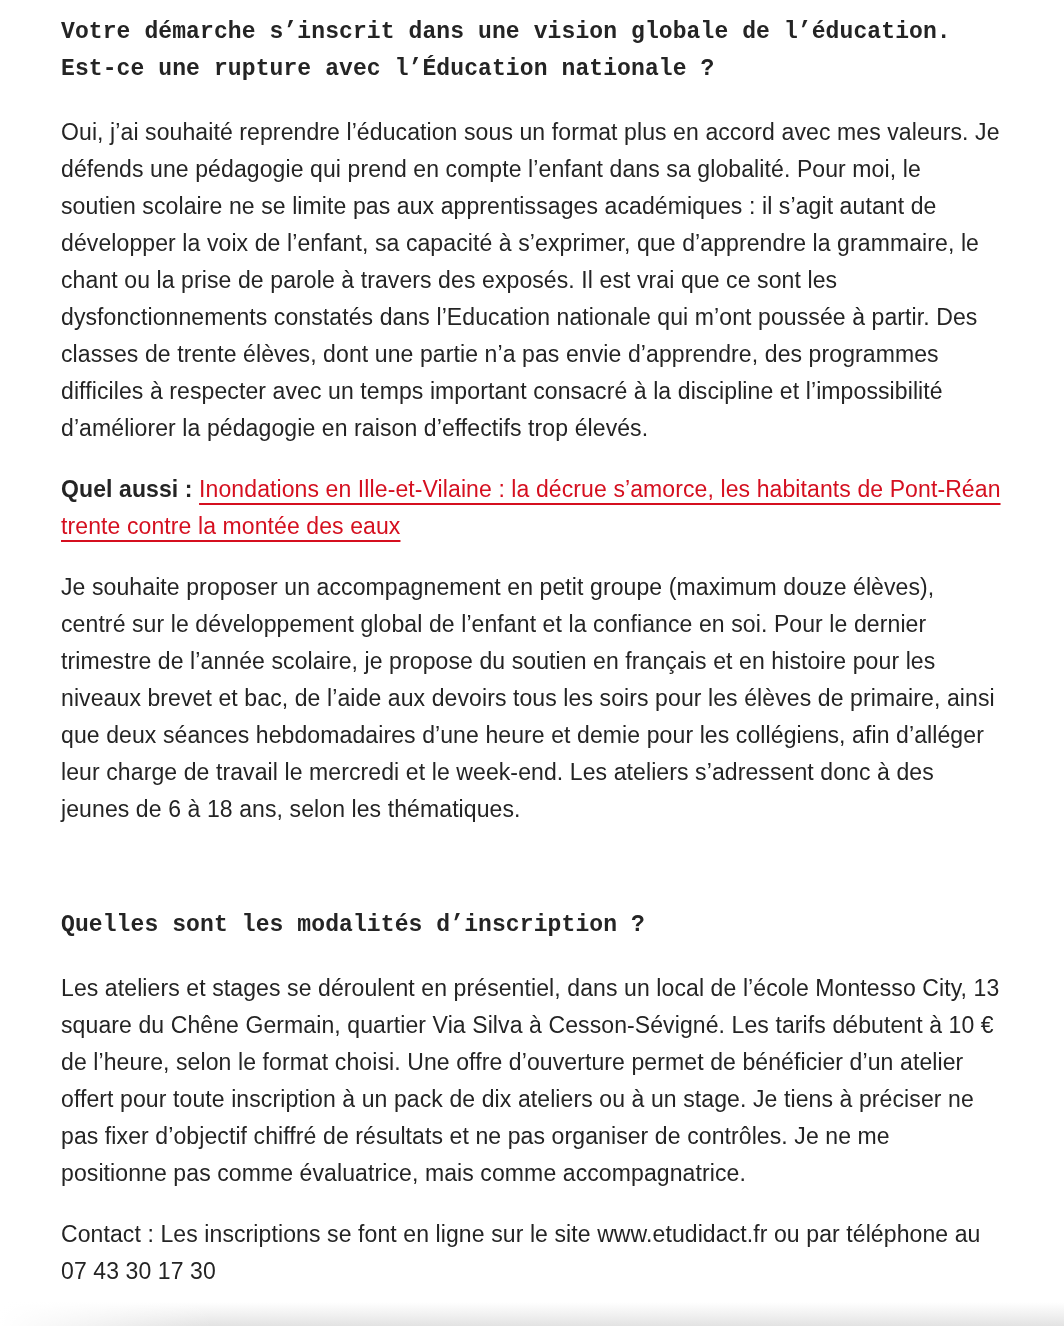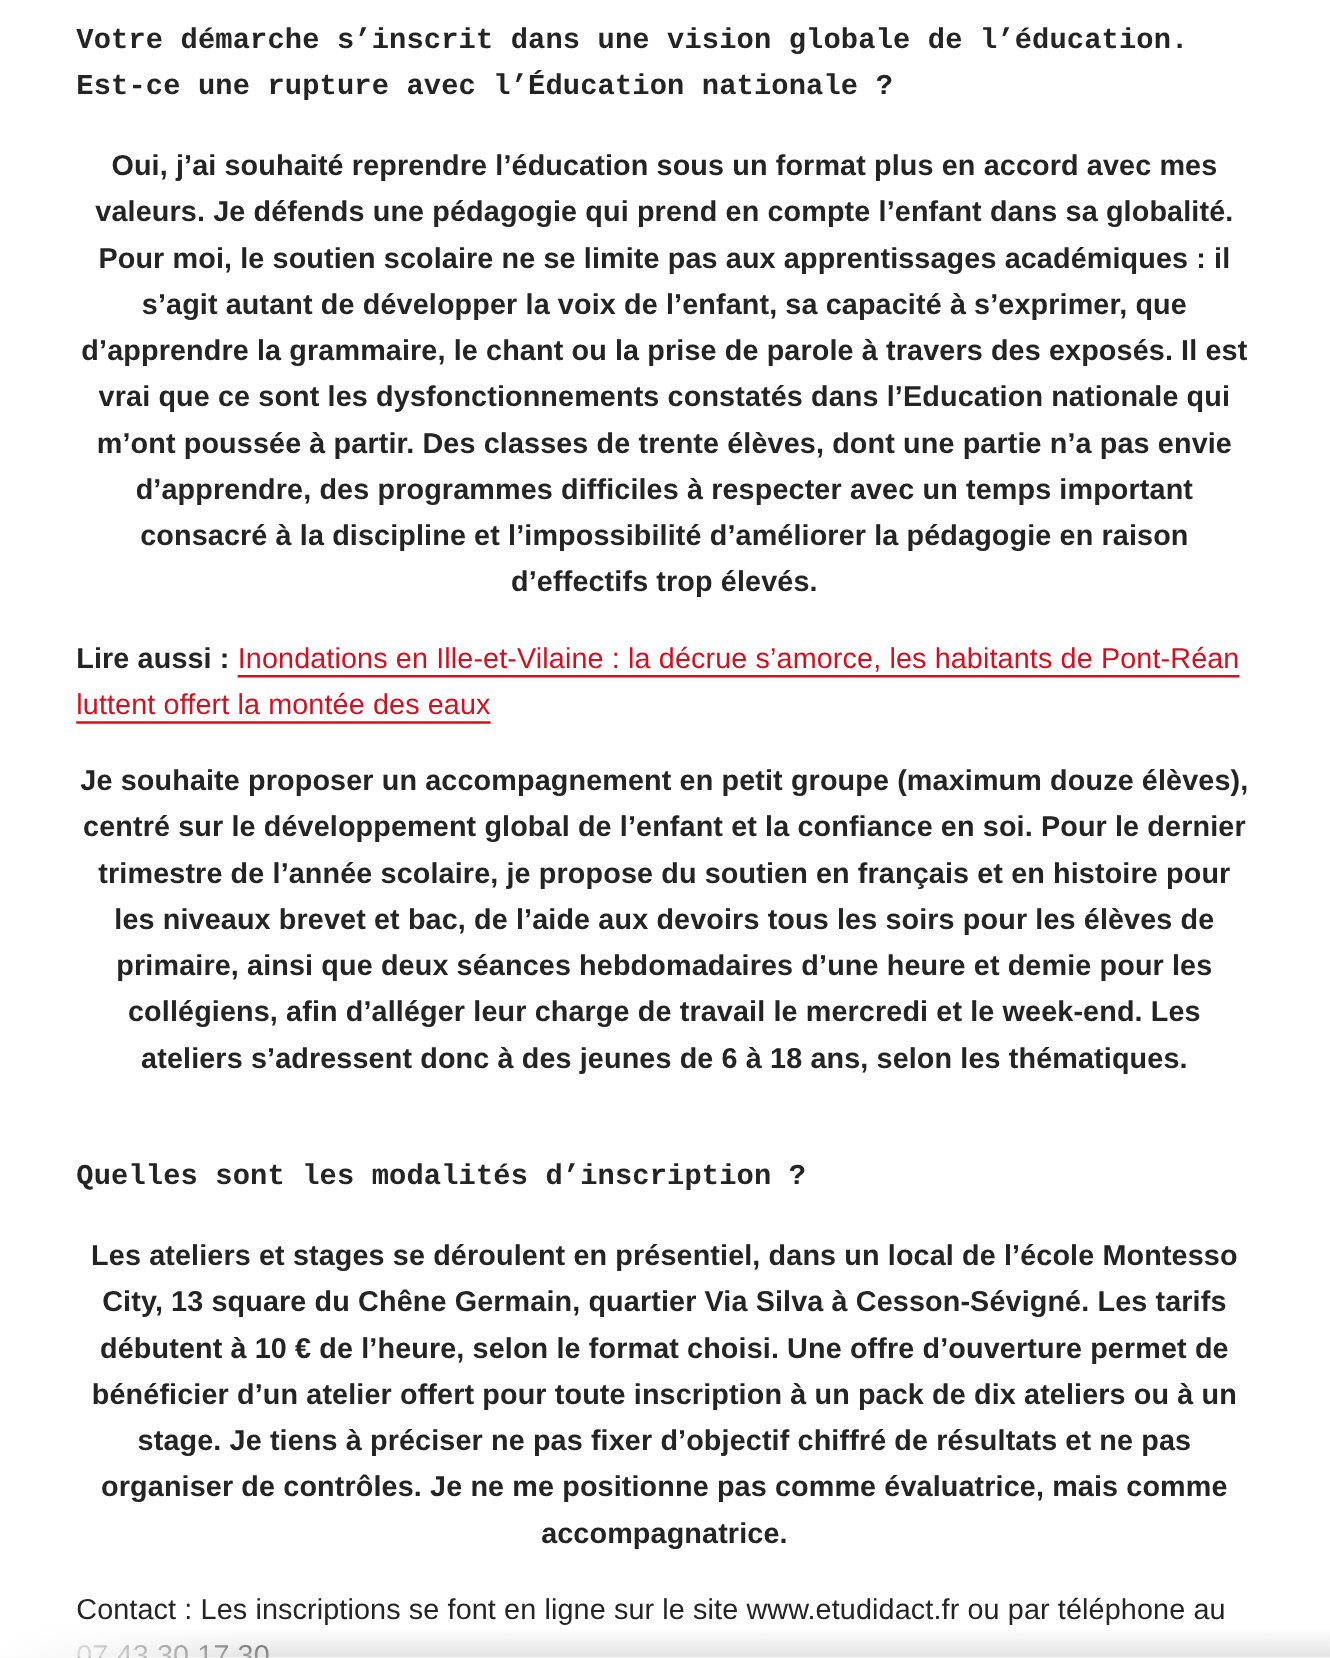--- a/index.html
+++ b/index.html
@@ -28,26 +28,25 @@
     letter-spacing: 0.1px;
   }
   .question {
     font-size: 23px;
     line-height: 37px;
     font-weight: 700;
     margin: 0 0 26px 0;
     font-family: Liberation Mono, monospace;
   }
   .question.spaced-top {
-    margin-top: 58px;
+    margin-top: 79px;
   }
   .answer {
     margin: 0 0 24px 0;
-    font-weight: 700;
-    text-align: center;
+    font-weight: 400;
   }
   .read-also {
     margin: 0 0 24px 0;
   }
   .read-also strong {
     font-weight: 700;
     color: var(--text);
   }
   .red-link {
     color: var(--link);
@@ -75,22 +74,22 @@
 </head>
 <body>
 
 <div class="article">
 
   <h2 class="question">Votre démarche s’inscrit dans une vision globale de l’éducation. Est-ce une rupture avec l’Éducation nationale ?</h2>
 
   <p class="answer">Oui, j’ai souhaité reprendre l’éducation sous un format plus en accord avec mes valeurs. Je défends une pédagogie qui prend en compte l’enfant dans sa globalité. Pour moi, le soutien scolaire ne se limite pas aux apprentissages académiques : il s’agit autant de développer la voix de l’enfant, sa capacité à s’exprimer, que d’apprendre la grammaire, le chant ou la prise de parole à travers des exposés. Il est vrai que ce sont les dysfonctionnements constatés dans l’Education nationale qui m’ont poussée à partir. Des classes de trente élèves, dont une partie n’a pas envie d’apprendre, des programmes difficiles à respecter avec un temps important consacré à la discipline et l’impossibilité d’améliorer la pédagogie en raison d’effectifs trop élevés.</p>
 
   <p class="read-also">
-    <strong>Lire aussi :</strong>
-    <a class="red-link">Inondations en Ille-et-Vilaine : la décrue s’amorce, les habitants de Pont-Réan luttent offert la montée des eaux</a>
+    <strong>Quel aussi :</strong>
+    <a class="red-link">Inondations en Ille-et-Vilaine : la décrue s’amorce, les habitants de Pont-Réan trente contre la montée des eaux</a>
   </p>
 
 
   <p class="answer">Je souhaite proposer un accompagnement en petit groupe (maximum douze élèves), centré sur le développement global de l’enfant et la confiance en soi. Pour le dernier trimestre de l’année scolaire, je propose du soutien en français et en histoire pour les niveaux brevet et bac, de l’aide aux devoirs tous les soirs pour les élèves de primaire, ainsi que deux séances hebdomadaires d’une heure et demie pour les collégiens, afin d’alléger leur charge de travail le mercredi et le week-end. Les ateliers s’adressent donc à des jeunes de 6 à 18 ans, selon les thématiques.</p>
 
   <h2 class="question spaced-top">Quelles sont les modalités d’inscription ?</h2>
 
   <p class="answer">Les ateliers et stages se déroulent en présentiel, dans un local de l’école Montesso City, 13 square du Chêne Germain, quartier Via Silva à Cesson-Sévigné. Les tarifs débutent à 10 € de l’heure, selon le format choisi. Une offre d’ouverture permet de bénéficier d’un atelier offert pour toute inscription à un pack de dix ateliers ou à un stage. Je tiens à préciser ne pas fixer d’objectif chiffré de résultats et ne pas organiser de contrôles. Je ne me positionne pas comme évaluatrice, mais comme accompagnatrice.</p>
 
   <p class="contact">Contact : Les inscriptions se font en ligne sur le site www.etudidact.fr ou par téléphone au 07 43 30 17 30</p>

